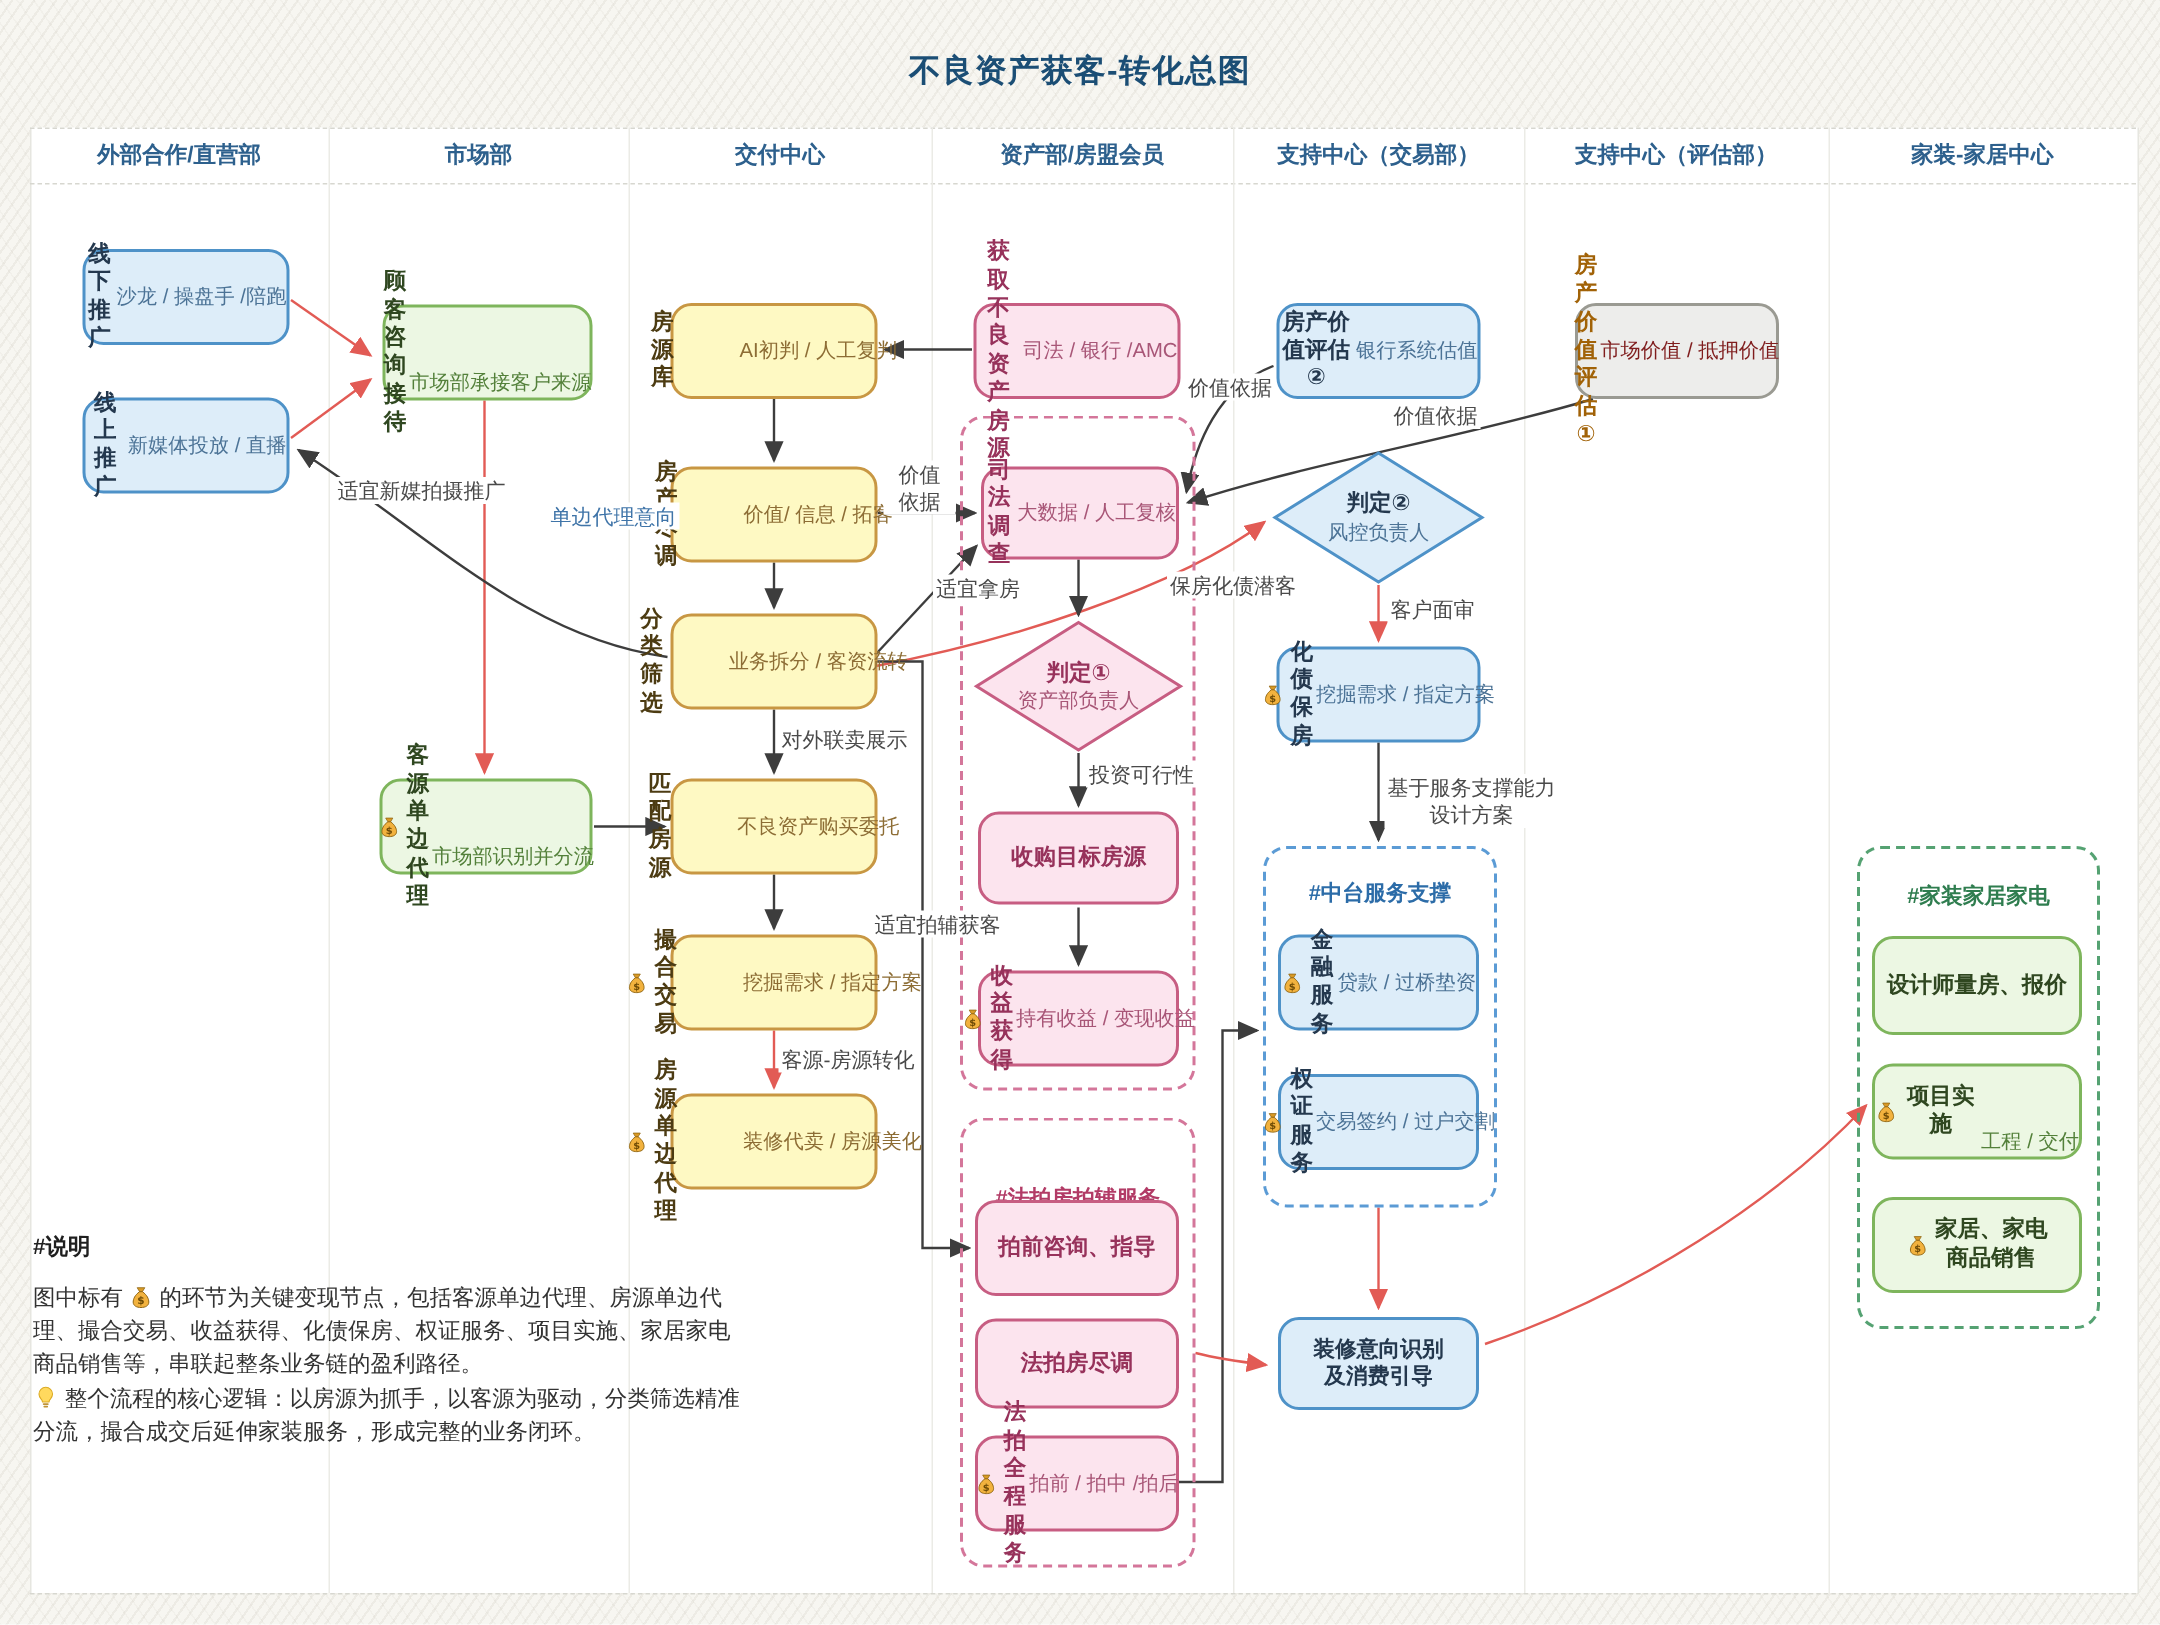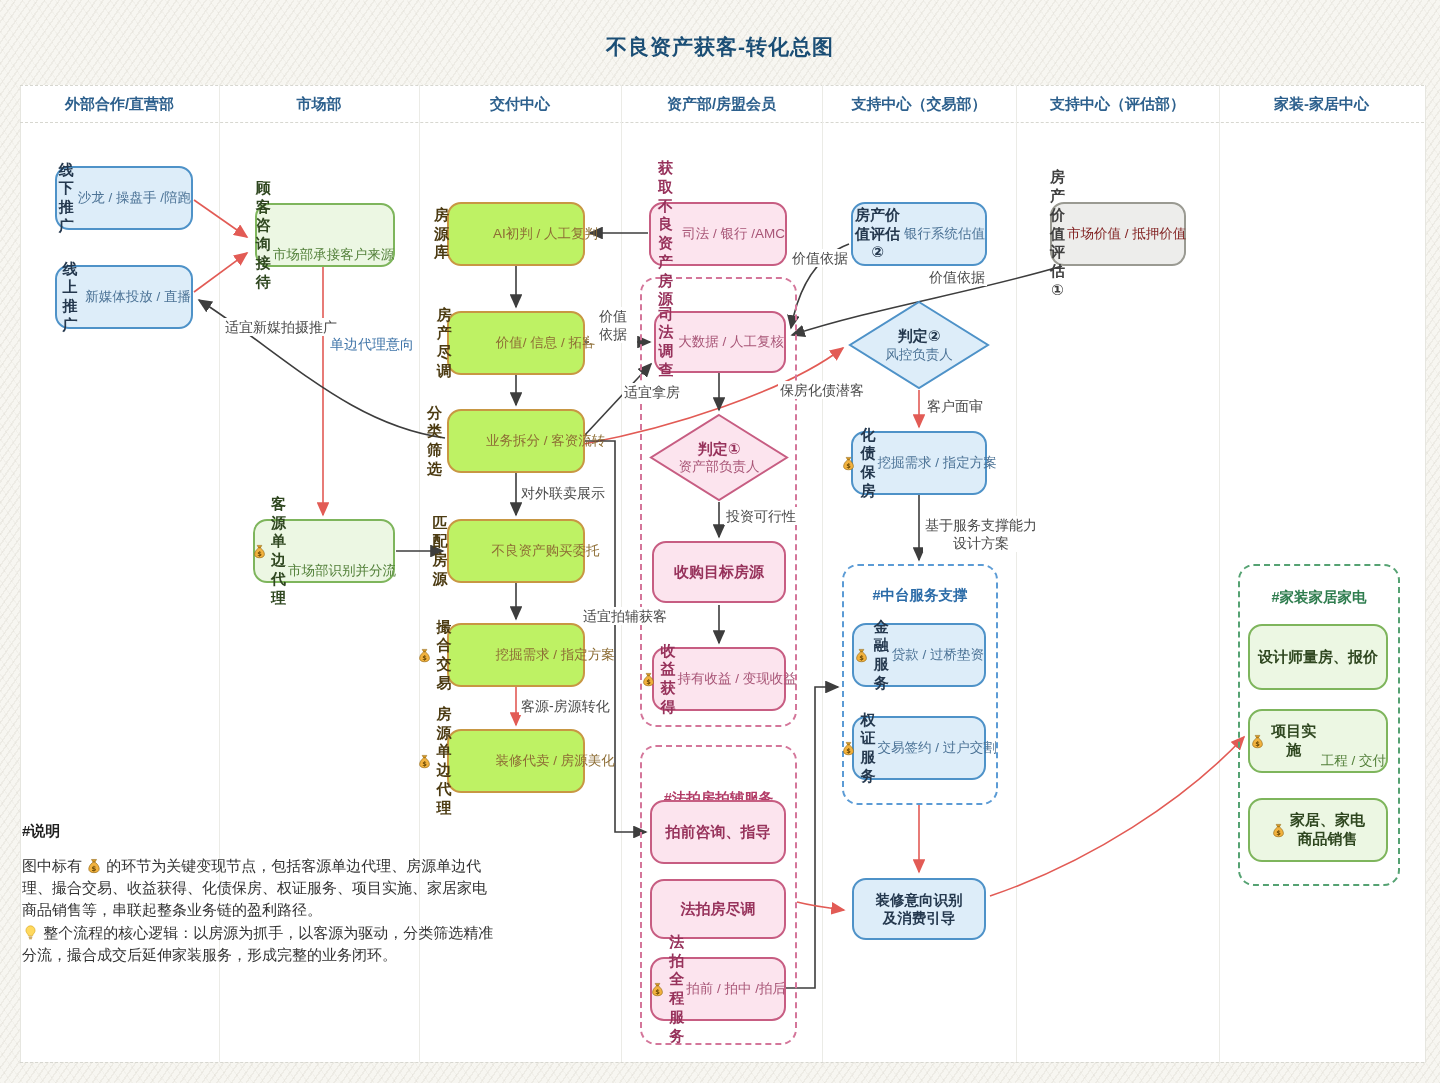--- a/index.html
+++ b/index.html
@@ -35,34 +35,34 @@
     width:calc(var(--w)*1px);height:calc(var(--h)*1px);
     border:2px solid;border-radius:14px;box-sizing:border-box;
     display:flex;align-items:center;justify-content:center;gap:2px;z-index:3;}
   .nt{font-weight:700;font-size:15px;display:flex;align-items:center;justify-content:center;gap:4px;line-height:1.25;}
   .nt span{white-space:pre-line;text-align:center;}
   .ns{font-size:13.5px;white-space:nowrap;line-height:1.2;}
   .n-blue{background:#ddedf9;border-color:#4e92c8;}
   .n-blue .nt{color:#24384e;} .n-blue .ns{color:#4c7396;}
   .n-green{background:#ecf7e3;border-color:#7eb55c;}
   .n-green .nt{color:#2f4720;} .n-green .ns{color:#53803a;margin-top:40px;}
-  .n-orange{background:#bef264;border-color:#c89743;gap:44px;}
+  .n-orange{background:#fef9c3;border-color:#c89743;gap:44px;}
   .n-orange .nt{color:#4c3b12;} .n-orange .ns{color:#8d6d35;}
   .n-pink{background:#fce4ee;border-color:#c75d82;}
   .n-pink .nt{color:#97325b;} .n-pink .ns{color:#a85677;}
   .n-gray{background:#ededeb;border-color:#9a9a92;}
-  .n-gray .nt{color:#404040;} .n-gray .ns{color:#7f1d1d;}
+  .n-gray .nt{color:#a16207;} .n-gray .ns{color:#7f1d1d;}
   .node.diamond{background:transparent;border:0;}
   .dshape{position:absolute;left:0;top:0;width:100%;height:100%;}
   .pg-pink{fill:#fce4ee;stroke:#c75d82;stroke-width:2;}
   .pg-blue{fill:#ddedf9;stroke:#4e92c8;stroke-width:2;}
   .dtext{position:relative;display:flex;flex-direction:column;align-items:center;gap:1px;}
   .elabel{position:absolute;font-size:14px;color:#4a4a4a;background:#fff;padding:0 2px;
     line-height:1.3;white-space:pre-line;z-index:4;}
-  .elabel.blue{color:#3f74a8;}
+  .elabel.blue{color:#3f74a8;margin-left:37px;}
   .elabel.center{text-align:center;}
   .mbag{width:15px;height:15px;flex:0 0 auto;}
   .desc{position:absolute;left:22px;top:822px;width:472px;z-index:3;}
   .desc-h{font-size:15px;font-weight:700;color:#1f1f1f;}
   .desc-p{margin:14px 0 0 0;font-size:15px;color:#333;line-height:1.48;}
   .desc-p + .desc-p{margin-top:0;}
   .desc .mbag{width:16px;height:16px;display:inline-block;vertical-align:-3px;}
   .bulb{width:17px;height:17px;display:inline-block;vertical-align:-3px;}
 </style>
 </head>

